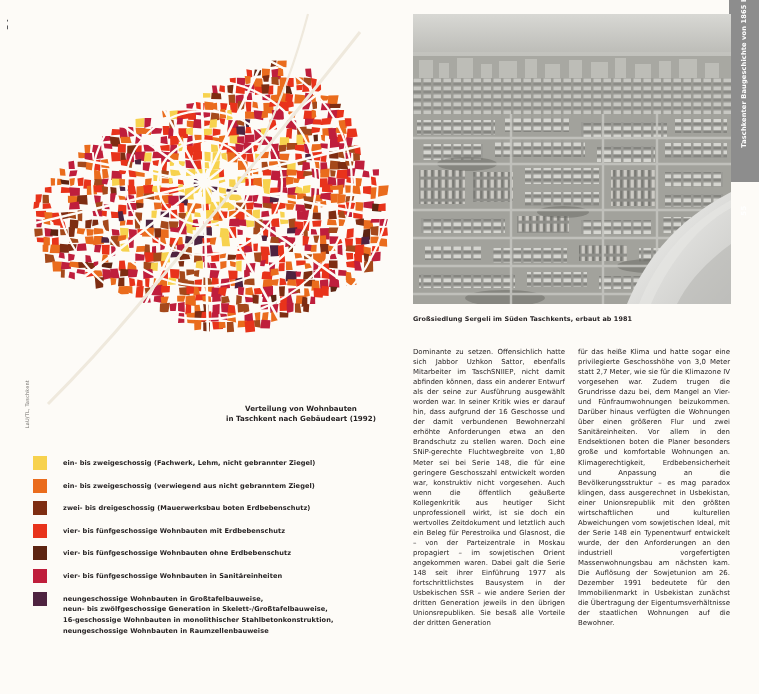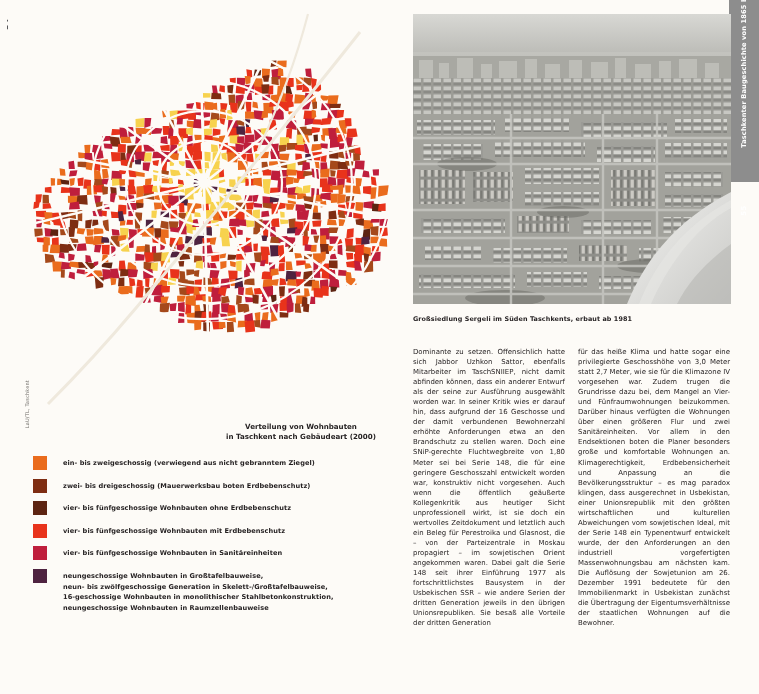--- a/index.html
+++ b/index.html
@@ -42,21 +42,21 @@
     position:absolute;left:8px;top:8px;width:392px;height:440px;
     overflow:hidden;
   }
   .map-canvas{position:absolute;inset:0;}
   .map-credit{
     position:absolute;left:16px;top:372px;
     writing-mode:vertical-rl;transform:rotate(180deg);
     font-size:5px;color:#6f6c68;letter-spacing:.2px;white-space:nowrap;
   }
   .map-title{
-    position:absolute;left:196px;top:414px;width:194px;
+    position:absolute;left:196px;top:396px;width:194px;
     text-align:center;
     font-size:7.1px;font-weight:bold;color:#231f20;
     line-height:1.45;
   }
 
   
   .legend{
     position:absolute;left:33px;top:456px;width:360px;
   }
   .legend-row{
@@ -906,40 +906,44 @@
           <ellipse cx="196" cy="175" rx="112" ry="103.0" stroke="#fdfbf7" stroke-width="2.2" fill="none"></ellipse>
           <ellipse cx="196" cy="175" rx="148" ry="136.2" stroke="#fdfbf7" stroke-width="2.2" fill="none"></ellipse>
           <ellipse cx="196" cy="175" rx="186" ry="171.1" stroke="#fdfbf7" stroke-width="2.2" fill="none"></ellipse>
           <path d="M352 24 C300 90 268 128 236 168 C206 206 170 250 128 300 C96 338 70 366 40 396" stroke="#efe9dd" stroke-width="3" fill="none"></path>
           <path d="M300 6 C286 60 268 104 250 142" stroke="#efe9dd" stroke-width="2.2" fill="none"></path>
         </g>
     </svg>
     <div class="map-credit">LaU/TL, Taschkent</div>
     <div class="map-title">
       <div>Verteilung von Wohnbauten</div>
-      <div>in Taschkent nach Gebäudeart (2000)</div>
+      <div>in Taschkent nach Gebäudeart (1992)</div>
     </div>
   </div>
 
   <div class="legend">
+    <div class="legend-row">
+      <div class="swatch" style="background: rgb(247, 210, 78);"></div>
+      <div class="legend-label">ein- bis zweigeschossig (Fachwerk, Lehm, nicht gebrannter Ziegel)</div>
+    </div>
     <div class="legend-row">
       <div class="swatch" style="background: rgb(234, 108, 29);"></div>
       <div class="legend-label">ein- bis zweigeschossig (verwiegend aus nicht gebranntem Ziegel)</div>
     </div>
     <div class="legend-row">
       <div class="swatch" style="background: rgb(126, 45, 18);"></div>
       <div class="legend-label">zwei- bis dreigeschossig (Mauerwerksbau boten Erdbebenschutz)</div>
     </div>
     <div class="legend-row">
+      <div class="swatch" style="background: rgb(232, 51, 27);"></div>
+      <div class="legend-label">vier- bis fünfgeschossige Wohnbauten mit Erdbebenschutz</div>
+    </div>
+    <div class="legend-row">
       <div class="swatch" style="background: rgb(93, 36, 18);"></div>
       <div class="legend-label">vier- bis fünfgeschossige Wohnbauten ohne Erdbebenschutz</div>
-    </div>
-    <div class="legend-row">
-      <div class="swatch" style="background: rgb(232, 51, 27);"></div>
-      <div class="legend-label">vier- bis fünfgeschossige Wohnbauten mit Erdbebenschutz</div>
     </div>
     <div class="legend-row">
       <div class="swatch" style="background: rgb(191, 30, 60);"></div>
       <div class="legend-label">vier- bis fünfgeschossige Wohnbauten in Sanitäreinheiten</div>
     </div>
     <div class="legend-row multi">
       <div class="swatch" style="background: rgb(78, 35, 64);"></div>
       <div class="legend-label">
         <div>neungeschossige Wohnbauten in Großtafelbauweise,</div>
         <div>neun- bis zwölfgeschossige Generation in Skelett-/Großtafelbauweise,</div>

